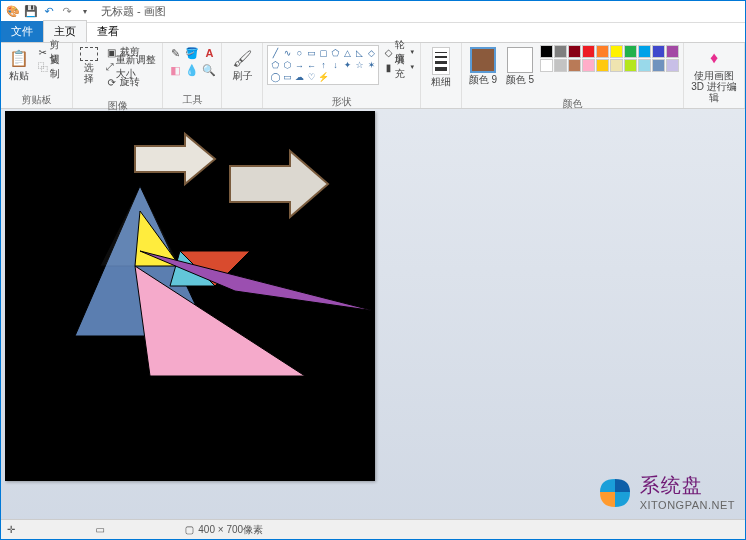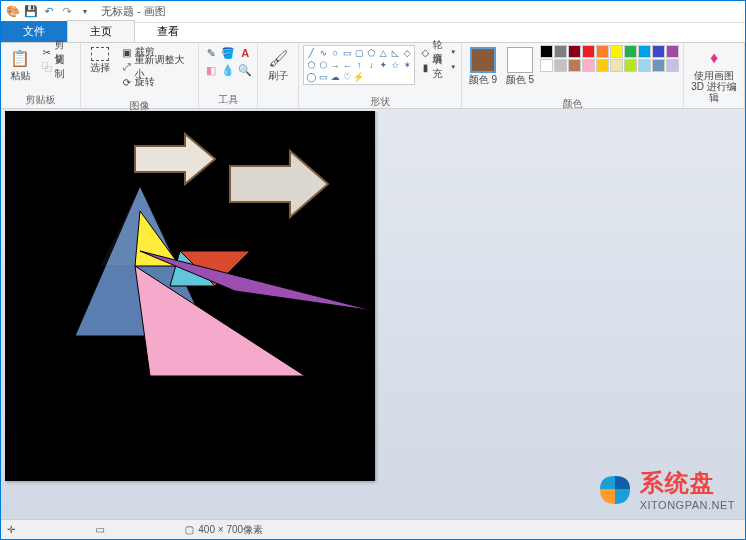--- a/index.html
+++ b/index.html
@@ -2,21 +2,21 @@
 <html><head>
 <meta charset="utf-8">
 <style>
 * { margin: 0; padding: 0; box-sizing: border-box; font-family: "Microsoft YaHei", sans-serif; }
 body { width: 746px; height: 540px; background: linear-gradient(to bottom, #e8ecf2, #d0d8e4); position: relative; overflow: hidden; border: 1px solid #0078d7; }
 .titlebar { height: 22px; background: #fff; display: flex; align-items: center; padding: 0 4px; font-size: 11px; color: #555; border-bottom: 1px solid #ddd; }
 .titlebar .qat { display: flex; align-items: center; gap: 2px; }
 .titlebar .qat .ic { width: 16px; height: 16px; display: flex; align-items: center; justify-content: center; font-size: 11px; }
 .titlebar .title { margin-left: 8px; }
 .tabs { height: 20px; background: #fff; display: flex; align-items: flex-end; font-size: 11px; border-bottom: 1px solid #d0d0d0; }
-.tabs .tab { padding: 3px 22px; cursor: pointer; }
+.tabs .tab { padding: 3px 10px; cursor: pointer; }
 .tabs .tab.file { background: #1979ca; color: #fff; }
 .tabs .tab.active { background: #f5f6f7; border: 1px solid #d0d0d0; border-bottom: none; }
 .ribbon { height: 66px; background: #f5f6f7; display: flex; border-bottom: 1px solid #d0d0d0; }
 .group { display: flex; flex-direction: column; align-items: center; justify-content: space-between; padding: 2px 4px 1px; border-right: 1px solid #e0e0e0; font-size: 10px; color: #555; }
 .group .glabel { font-size: 10px; color: #666; margin-top: 10px; }
 .group .gcontent { display: flex; align-items: flex-start; gap: 3px; flex: 1; }
 .vbtn { display: flex; flex-direction: column; align-items: center; justify-content: center; width: 32px; padding: 2px; cursor: pointer; }
 .vbtn .icn { width: 22px; height: 22px; display: flex; align-items: center; justify-content: center; font-size: 16px; }
 .vbtn .lbl { font-size: 10px; color: #444; text-align: center; line-height: 11px; margin-top: 1px; }
 .smallbtns { display: flex; flex-direction: column; gap: 1px; }
@@ -36,21 +36,21 @@
 .colorswatch.c2 { background: #fff; }
 .palette { display: grid; grid-template-columns: repeat(10, 13px); gap: 1px; }
 .palette .p { width: 13px; height: 13px; border: 1px solid #ccc; cursor: pointer; }
 .rainbow { width: 22px; height: 22px; background: linear-gradient(45deg,red,orange,yellow,green,blue,purple); }
 .canvas-area { position: absolute; top: 110px; left: 4px; right: 4px; bottom: 22px; background: transparent; overflow: hidden; }
 .canvas { width: 370px; height: 370px; background: #000; position: relative; box-shadow: 1px 1px 3px rgba(0,0,0,0.3); }
 .statusbar { position: absolute; bottom: 0; left: 0; right: 0; height: 20px; background: #f0f0f0; border-top: 1px solid #ccc; display: flex; align-items: center; font-size: 10px; color: #555; padding: 0 6px; gap: 80px; }
 .statusbar .sseg { display: flex; align-items: center; gap: 4px; }
 .watermark { position: absolute; right: 10px; bottom: 28px; display: flex; align-items: center; gap: 6px; }
 .watermark .logo { width: 38px; height: 38px; position: relative; }
-.watermark .txt { font-size: 24px; font-weight: bold; color: #ef4444; letter-spacing: 1px; }
+.watermark .txt { font-size: 20px; font-weight: normal; color: #701a75; letter-spacing: 1px; }
 .watermark .sub { font-size: 11px; color: #666; letter-spacing: 0.5px; }
 </style>
 </head>
 <body>
 
 <div class="titlebar">
   <div class="qat">
     <span class="ic">🎨</span>
     <span class="ic" style="color:#1979ca">💾</span>
     <span class="ic" style="color:#1979ca">↶</span>
@@ -171,20 +171,34 @@
         <div class="smallbtn">
             <span class="si">▮</span>
             <span>填充</span>
             <span style="font-size:7px">▾</span>
           </div>
       </div>
     </div>
     <div class="glabel">形状</div>
   </div>
 
+  <div class="group">
+    <div class="gcontent">
+      <div class="vbtn">
+        <div class="linesbox">
+            <div></div>
+            <div></div>
+            <div></div>
+            <div></div>
+          </div>
+        <div class="lbl">粗细</div>
+      </div>
+    </div>
+    <div class="glabel"></div>
+  </div>
 
   <div class="group" style="flex:0 0 auto">
     <div class="gcontent">
       <div class="vbtn" style="width:34px">
         <div class="colorswatch c1"></div>
         <div class="lbl">颜色 9</div>
       </div>
       <div class="vbtn" style="width:34px">
         <div class="colorswatch c2"></div>
         <div class="lbl">颜色 5</div>

